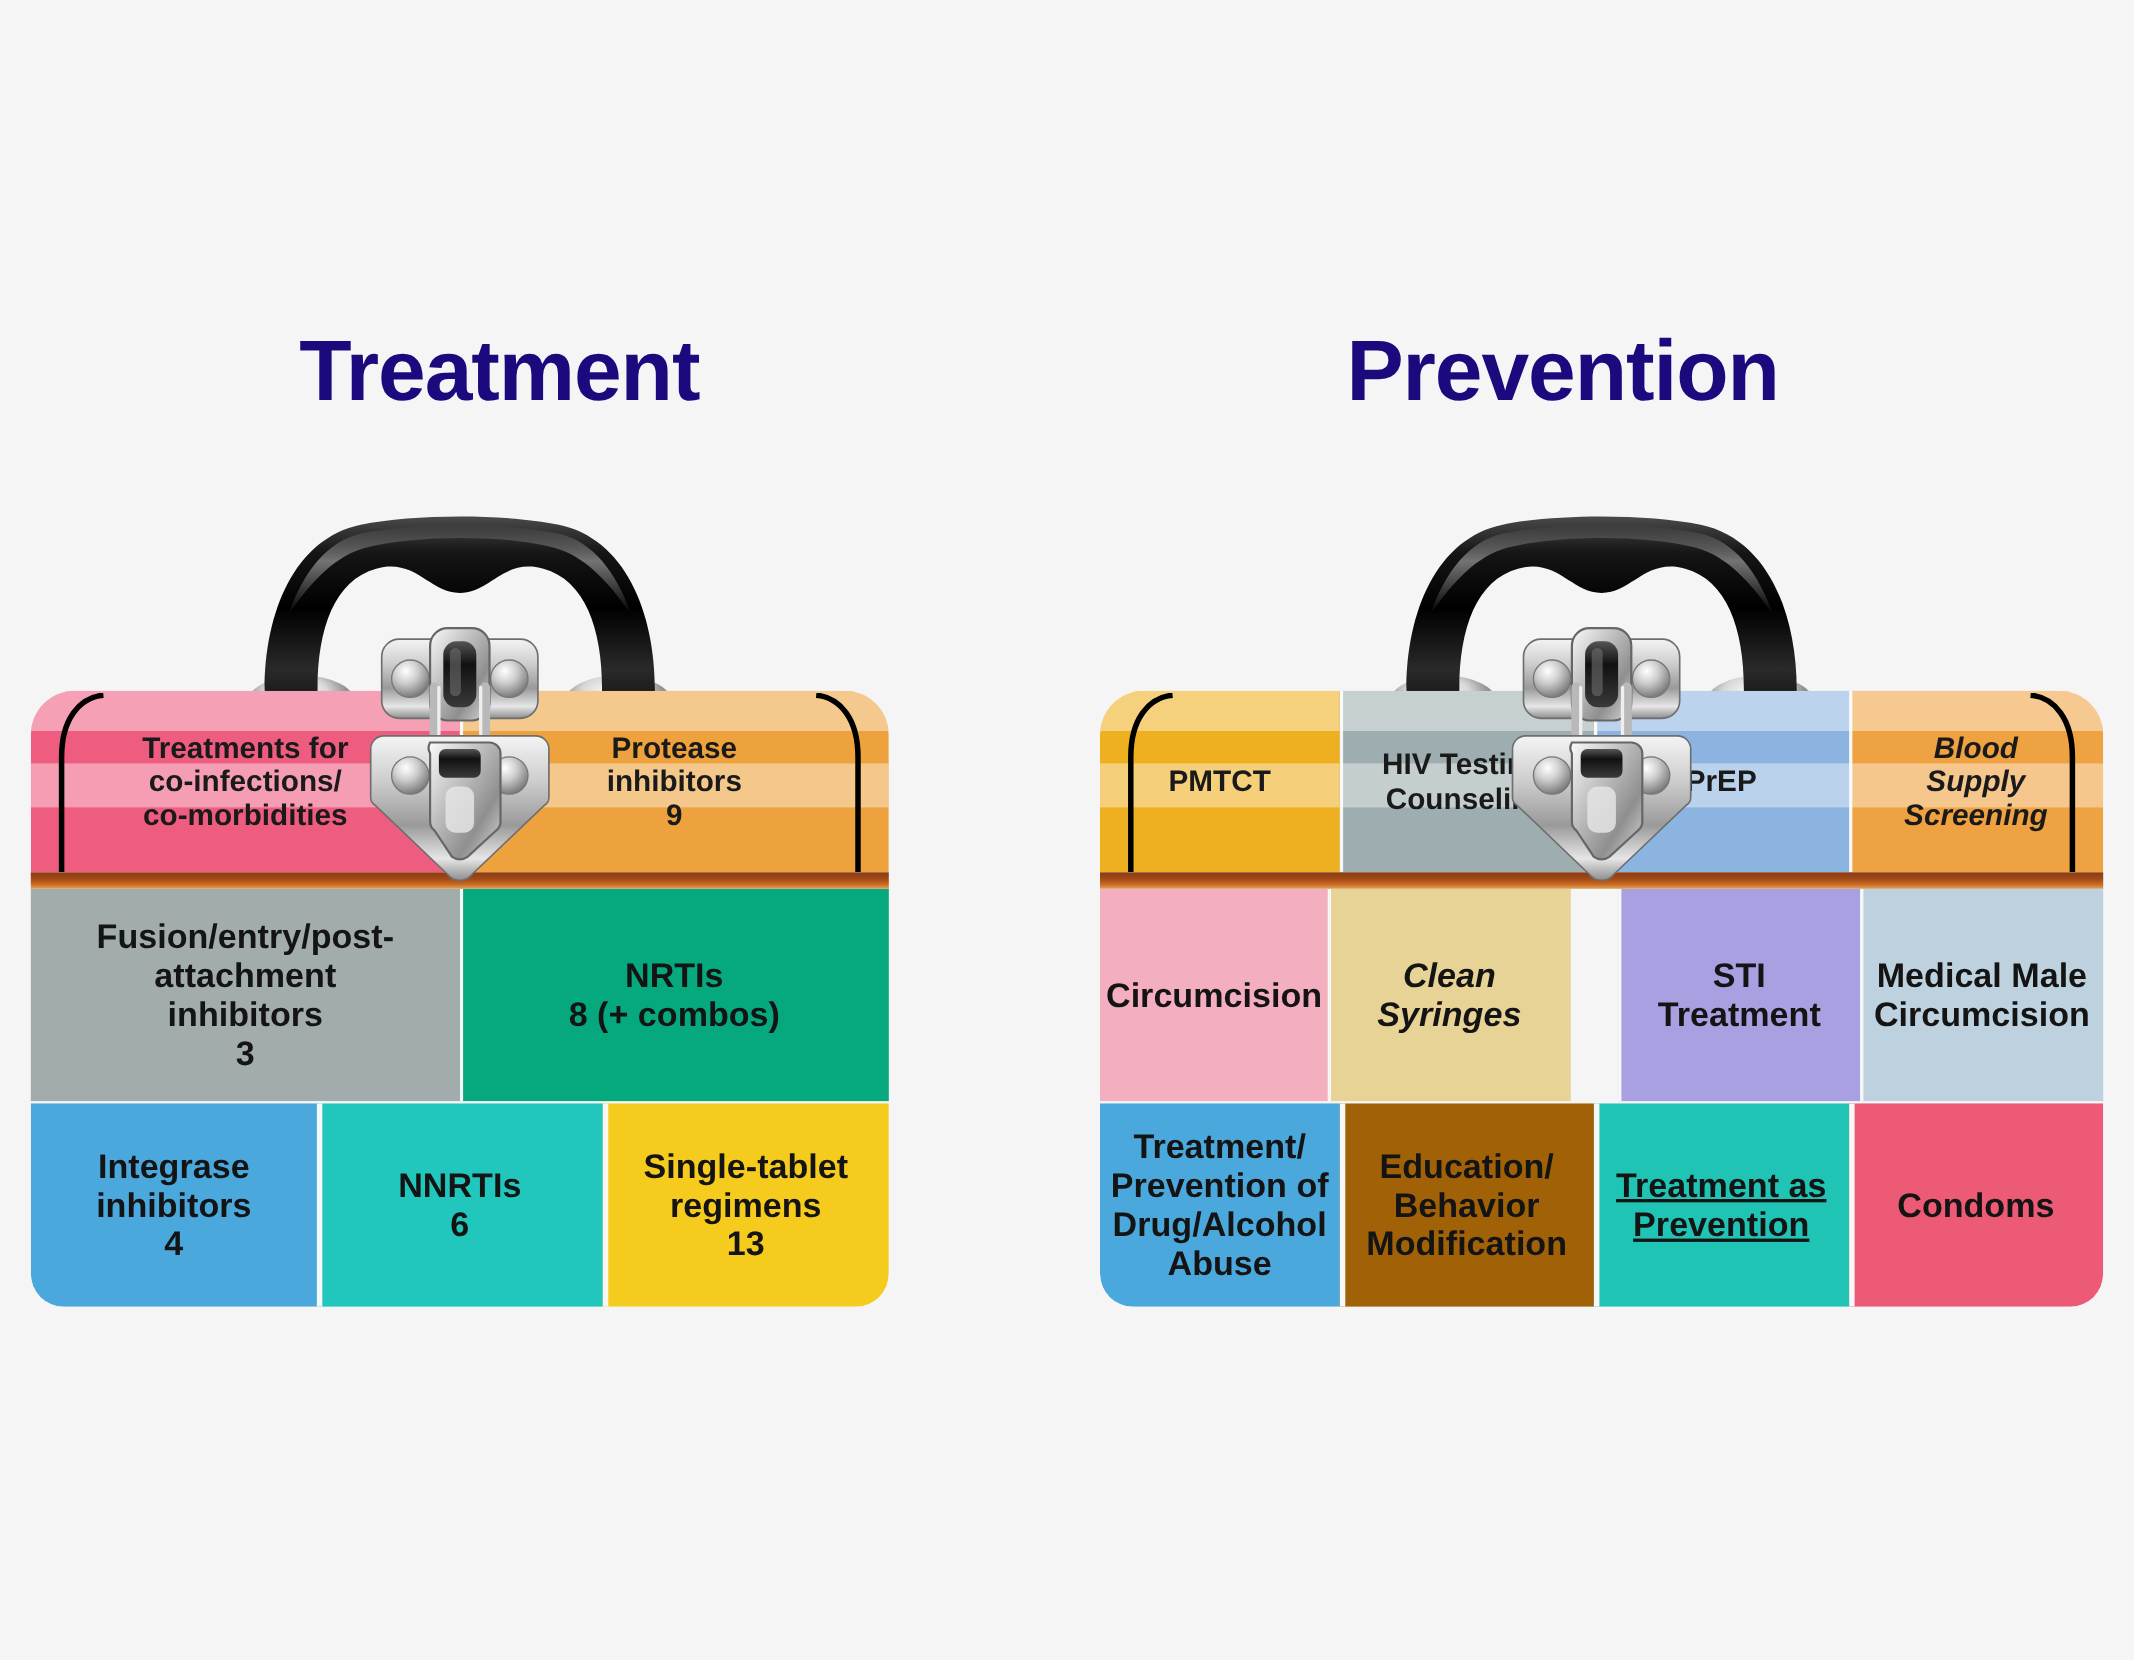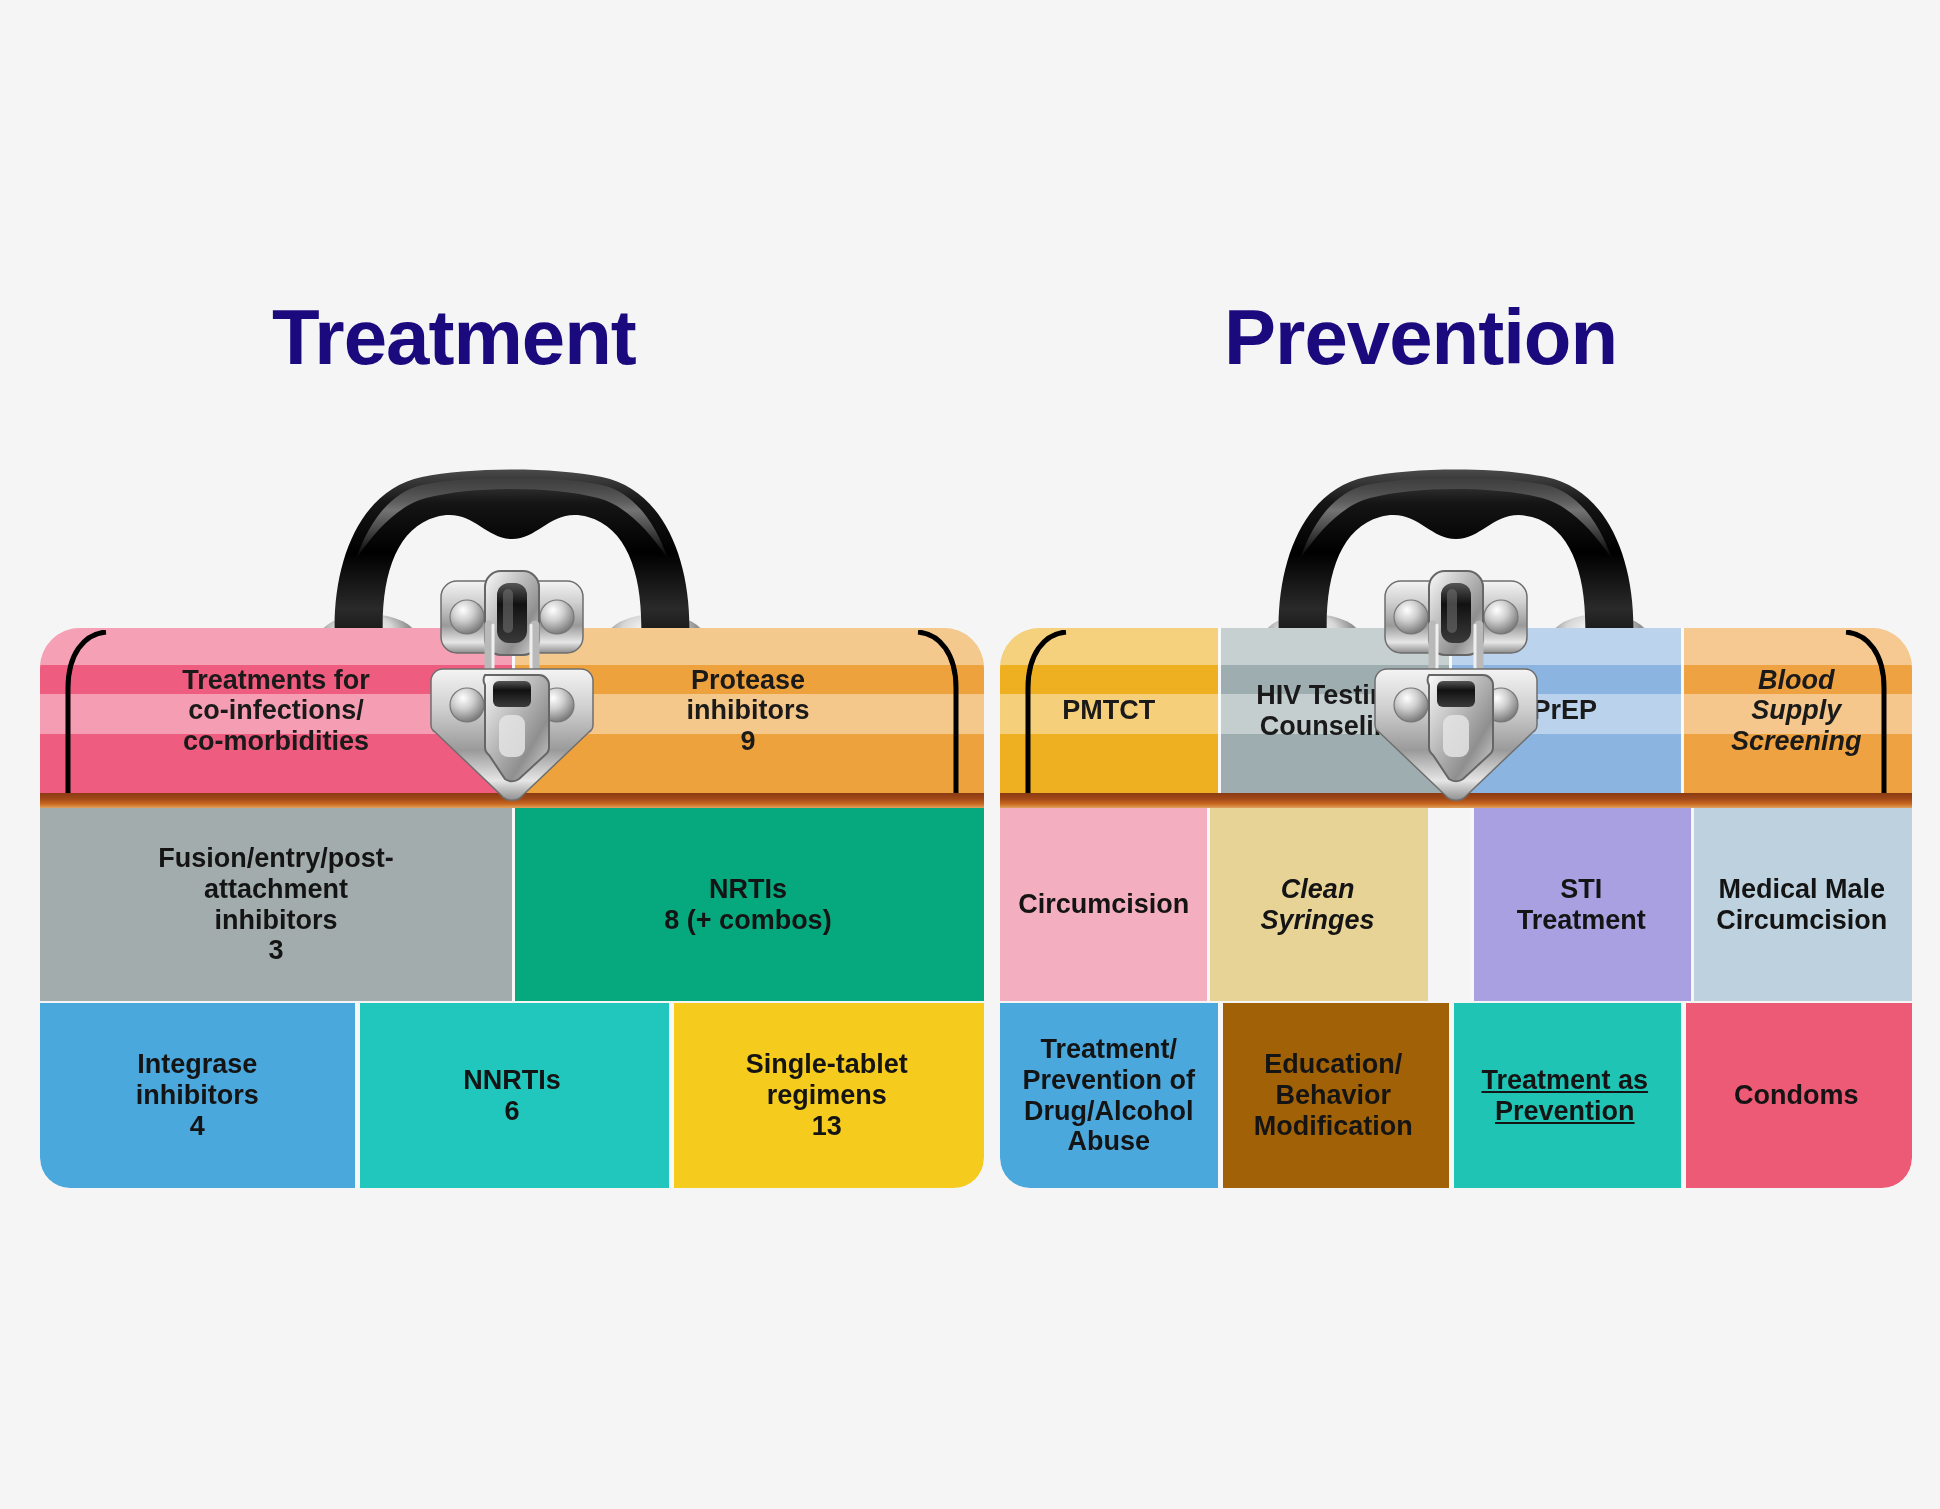--- a/index.html
+++ b/index.html
@@ -19,21 +19,21 @@
     font-size:78px;
     letter-spacing:-1px;
     color:#1b0a7e;
     white-space:nowrap;
   }
   #title-treatment{left:272px;top:292px;}
   #title-prevention{left:1224px;top:292px;}
 
   
   .toolbox{position:absolute;}
-  #toolbox-treatment{left:40px;top:455px;width:944px;height:760px;}
+  #toolbox-treatment{left:28px;top:455px;width:780px;height:760px;}
   #toolbox-prevention{left:1000px;top:455px;width:912px;height:760px;}
 
   
   .handle{position:absolute;left:50%;transform:translateX(-50%);top:0;}
   .handle svg{display:block;}
 
   
   .lid{
     position:absolute;left:0;right:0;top:173px;height:165px;
     display:flex;
@@ -75,21 +75,21 @@
   }
 
   
   .row{position:absolute;left:0;right:0;display:flex;}
   .row-mid{top:353px;height:193px;}
   .row-bot{top:548px;height:185px;border-radius:0 0 30px 30px;overflow:hidden;}
   .cell{
     position:relative;
     display:flex;align-items:center;justify-content:center;
     text-align:center;
-    font-weight:bold;font-size:27px;line-height:1.14;
+    font-weight:bold;font-size:31px;line-height:1.14;
     color:#141414;
     box-sizing:border-box;
     overflow:hidden;
   }
   .cell + .cell{box-shadow:inset 3px 0 0 #f7f7f7;}
   .cell .cell-label{padding:0 8px;position:relative;z-index:2;}
   .row-bot .cell + .cell{box-shadow:inset 5px 0 0 #f7f7f7;}
 
   
   #toolbox-treatment .row-bot .cell:first-child,

